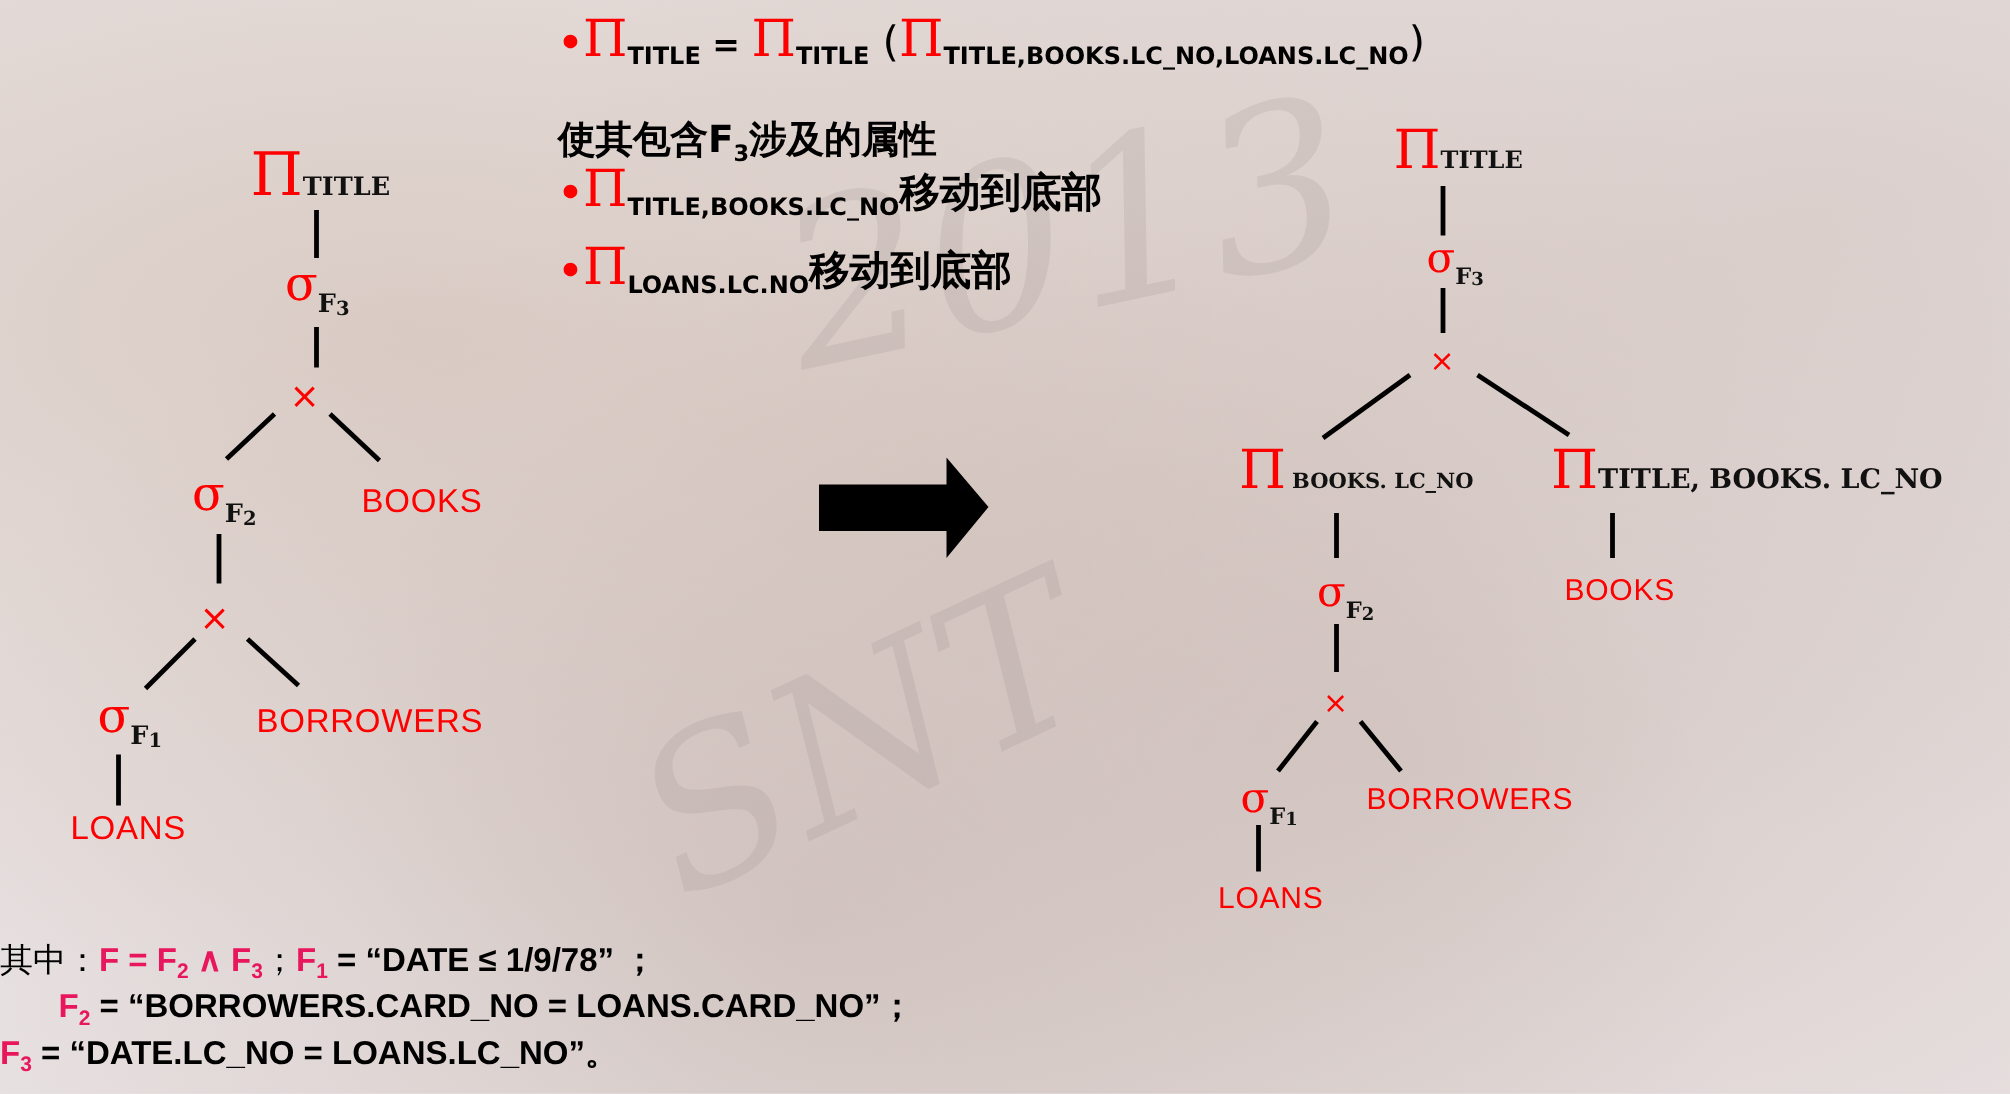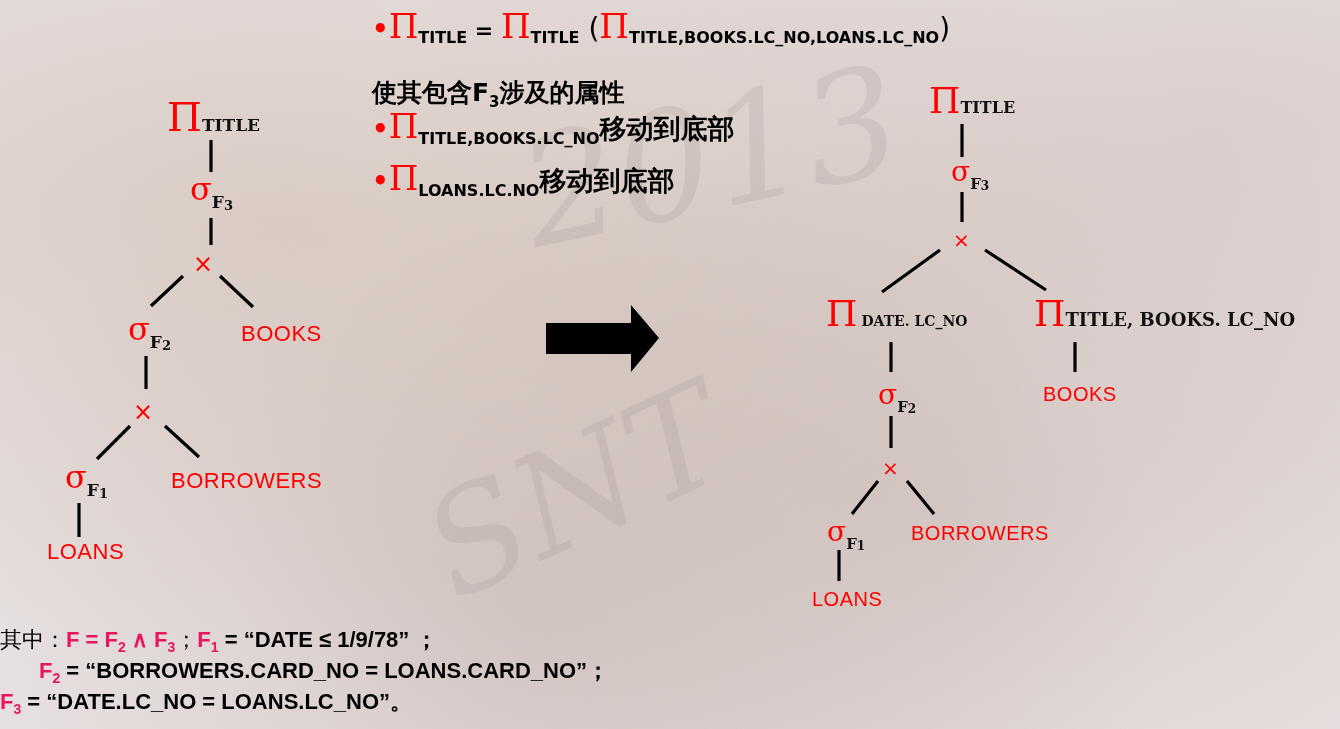--- a/index.html
+++ b/index.html
@@ -100,21 +100,21 @@
 
 <div class="abs" style="left:0;top:0;">
   <div class="abs" style="left:929px; top:80px; white-space:nowrap;">
     <span class="pi" style="font-size:36px;">Π</span><span class="serifsub" style="font-size:16px;">TITLE</span>
   </div>
   <div class="abs" style="left:951px; top:155px; white-space:nowrap;">
     <span class="sig" style="font-size:28px;">σ</span><span class="serifsub" style="font-size:15px;position:relative;top:8px;">F</span><sub class="serifsub" style="font-size:12px;position:relative;top:5px;">3</sub>
   </div>
   <div class="abs cross" style="left:953px; top:228px; font-size:20px;">×</div>
   <div class="abs" style="left:826px; top:293px; white-space:nowrap;">
-    <span class="pi" style="font-size:36px;">Π</span><span class="serifsub" style="font-size:14px; margin-left:4px;">DATE. LC_NO</span>
+    <span class="pi" style="font-size:36px;">Π</span><span class="serifsub" style="font-size:14px; margin-left:4px;">BOOKS. LC_NO</span>
   </div>
   <div class="abs" style="left:1034px; top:293px; white-space:nowrap;">
     <span class="pi" style="font-size:36px;">Π</span><span class="serifsub" style="font-size:18px;">TITLE, BOOKS. LC_NO</span>
   </div>
   <div class="abs rel" style="left:1043px; top:383px; font-size:20px;">BOOKS</div>
   <div class="abs" style="left:878px; top:378px; white-space:nowrap;">
     <span class="sig" style="font-size:28px;">σ</span><span class="serifsub" style="font-size:15px;position:relative;top:8px;">F</span><sub class="serifsub" style="font-size:12px;position:relative;top:5px;">2</sub>
   </div>
   <div class="abs cross" style="left:882px; top:456px; font-size:20px;">×</div>
   <div class="abs" style="left:827px; top:515px; white-space:nowrap;">

